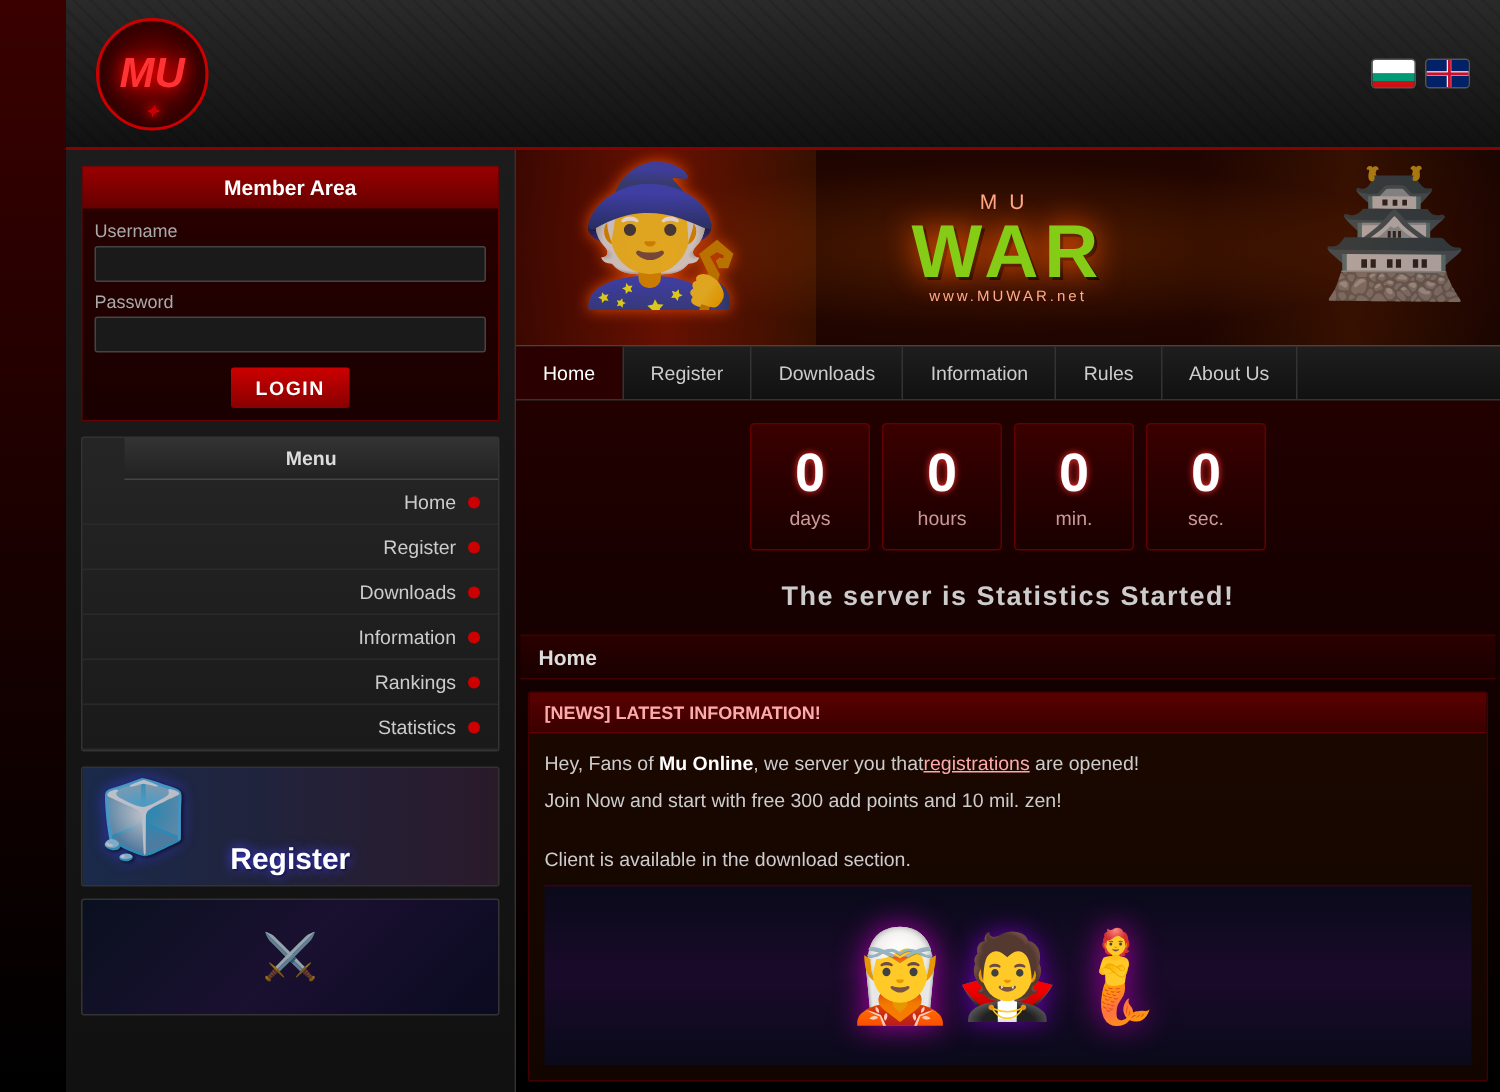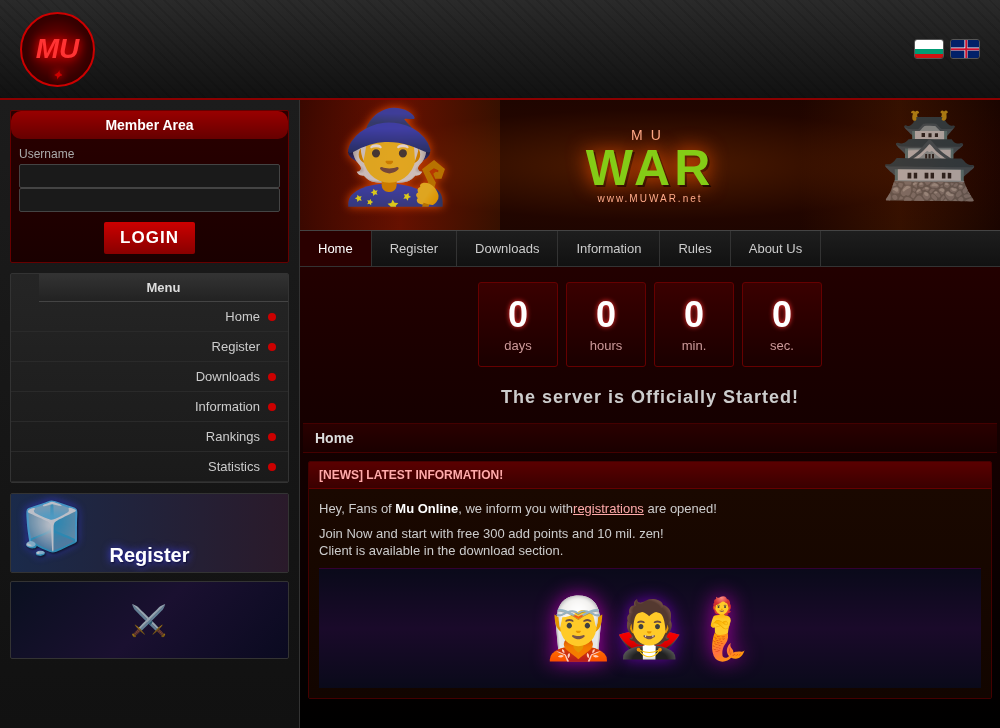--- a/index.html
+++ b/index.html
@@ -92,21 +92,20 @@
     }
 
     #member-area-title {
       text-align: center;
       color: #fff;
       font-size: 14px;
       font-weight: bold;
       background: linear-gradient(to bottom, #990000, #660000);
       margin: -8px -8px 8px -8px;
       padding: 6px;
-      border-radius: 10px;
     }
 
     .field-label {
       font-size: 12px;
       color: #aaa;
       margin-bottom: 3px;
       margin-top: 6px;
     }
 
     .text-input {
@@ -119,21 +118,21 @@
       border-radius: 2px;
       outline: none;
     }
 
     #login-btn {
       background: linear-gradient(to bottom, #cc0000, #880000);
       color: #fff;
       border: none;
       padding: 6px 16px;
       cursor: pointer;
-      font-size: 17px;
+      font-size: 13px;
       font-weight: bold;
       margin-top: 10px;
       border-radius: 2px;
       letter-spacing: 1px;
       text-align: center;
     }
 
     
     #menu-section {
       background: linear-gradient(to bottom, #252525, #1a1a1a);
@@ -319,21 +318,21 @@
     #news-text-1 {
       font-size: 13px;
       color: #ccc;
       margin-bottom: 5px;
       line-height: 1.5;
     }
 
     #news-text-2 {
       font-size: 13px;
       color: #ccc;
-      margin-bottom: 0;
+      margin-bottom: 22px;
       line-height: 1.5;
     }
 
     .bold-text { font-weight: bold; color: #fff; }
     .underline-text { text-decoration: underline; color: #ffaaaa; }
 
     
     #char-image {
       width: 100%;
       height: 120px;
@@ -343,20 +342,21 @@
       justify-content: center;
       font-size: 40px;
       border-top: 1px solid #330033;
     }
 
     
     #outer {
       background: linear-gradient(to bottom, #3a0000 0%, #1a0000 50%, #000 100%);
       width: 1000px;
       min-height: 728px;
+      padding-left: 44px;
     }
 
     
     #body-row {
       display: flex;
     }
 
     #right-content {
       flex: 1;
       overflow: hidden;
@@ -462,20 +462,21 @@
   </div>
 
   <div id="body-row">
 
     <div id="sidebar">
 
       <div id="member-area">
         <div id="member-area-title">Member Area</div>
         <div class="field-label">Username</div>
         <input class="text-input" type="text" style="">
+        <div class="field-label">Password</div>
         <input class="text-input" type="password" style="">
         <div style="text-align:center;">
           <button id="login-btn">LOGIN</button>
         </div>
       </div>
 
       <div id="menu-section">
         <div id="menu-title">Menu</div>
         <div class="menu-item">
           <span class="menu-item-label">Home</span>
@@ -553,29 +554,29 @@
         <div class="countdown-box">
           <span class="countdown-num">0</span>
           <span class="countdown-label">min.</span>
         </div>
         <div class="countdown-box">
           <span class="countdown-num">0</span>
           <span class="countdown-label">sec.</span>
         </div>
       </div>
 
-      <div id="status-msg">The server is Officially Started!</div>
+      <div id="status-msg">The server is Statistics Started!</div>
 
       <div id="home-header">Home</div>
 
       <div id="news-box">
         <div id="news-header">[NEWS]  LATEST INFORMATION!</div>
         <div id="news-content">
           <div id="news-text-1">
-            <span>Hey, Fans of </span><span class="bold-text">Mu Online</span><span>, we inform you with</span><span class="underline-text">registrations</span><span> are opened!</span>
+            <span>Hey, Fans of </span><span class="bold-text">Mu Online</span><span>, we server you that</span><span class="underline-text">registrations</span><span> are opened!</span>
           </div>
           <div id="news-text-2">Join Now and start with free 300 add points and 10 mil. zen!</div>
           <div style="font-size:13px;color:#ccc;margin-bottom:10px;">Client is available in the download section.</div>
 
           <div id="char-image">
             <span style="font-size:60px;filter:drop-shadow(0 0 10px #aa00aa);">🧝</span>
             <span style="font-size:55px;filter:drop-shadow(0 0 8px #6600aa);">🧛</span>
             <span style="font-size:60px;filter:drop-shadow(0 0 10px #aa00aa);">🧜</span>
           </div>
         </div>

